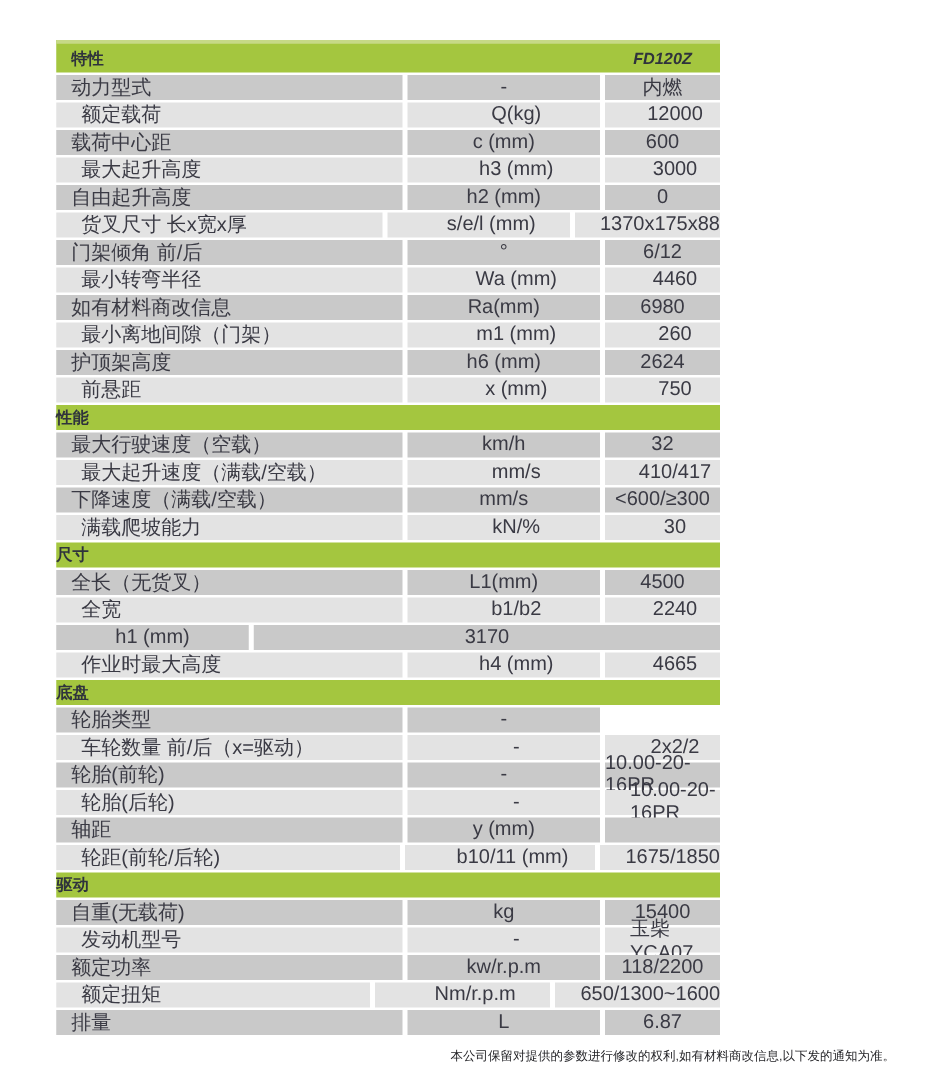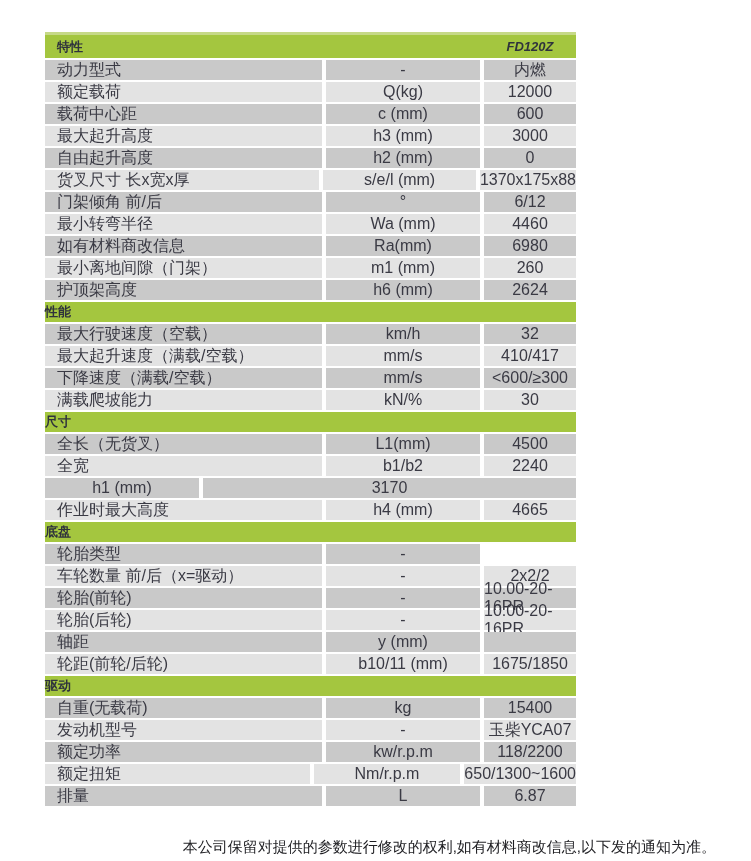--- a/index.html
+++ b/index.html
@@ -72,26 +72,26 @@
   .cell.unit{
     width:154px;
     justify-content:center;
     margin-right:4px;
   }
   .cell.value{
     flex:1;
     justify-content:center;
   }
   .row-dark .cell{background:var(--row-dark);}
-  .row-light .cell{background:var(--row-light);}
+  .row-light .cell{background:var(--row-light);padding-left:20px;}
   .footer-note{
     position:absolute;
     right:35px;
     top:838px;
-    font-size:15px;
+    font-size:10px;
     color:#1e1e22;
     text-align:right;
   }
 </style>
 </head>
 <body>
 
 <div class="spec-table">
   <div class="header-row">
     <div class="header-feature">特性</div>
@@ -147,20 +147,25 @@
       <div class="spec-row row-light">
         <div class="cell label">最小离地间隙（门架）</div>
         <div class="cell unit">m1 (mm)</div>
         <div class="cell value">260</div>
       </div>
       <div class="spec-row row-dark">
         <div class="cell label">护顶架高度</div>
         <div class="cell unit">h6 (mm)</div>
         <div class="cell value">2624</div>
       </div>
+      <div class="spec-row row-light">
+        <div class="cell label">前悬距</div>
+        <div class="cell unit">x (mm)</div>
+        <div class="cell value">750</div>
+      </div>
       <div class="section-row">性能</div>
       <div class="spec-row row-dark">
         <div class="cell label">最大行驶速度（空载）</div>
         <div class="cell unit">km/h</div>
         <div class="cell value">32</div>
       </div>
       <div class="spec-row row-light">
         <div class="cell label">最大起升速度（满载/空载）</div>
         <div class="cell unit">mm/s</div>
         <div class="cell value">410/417</div>

